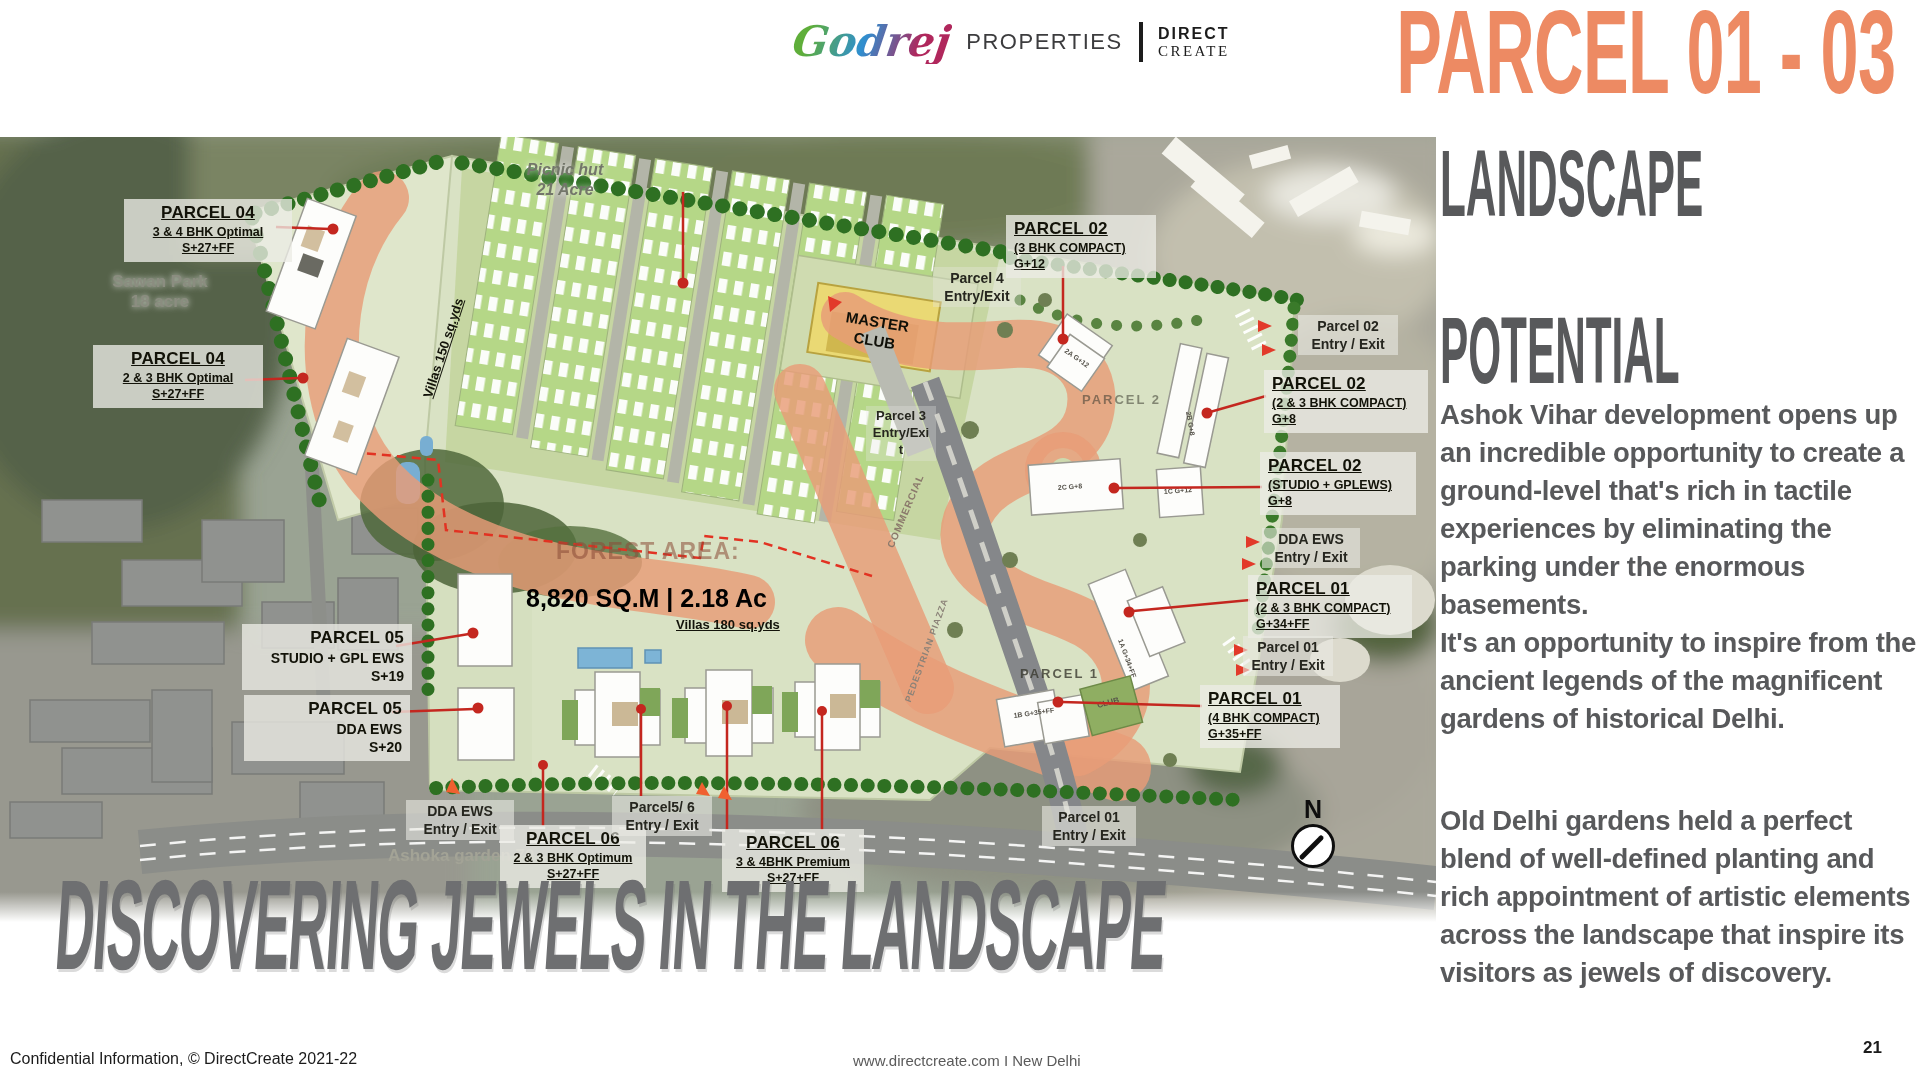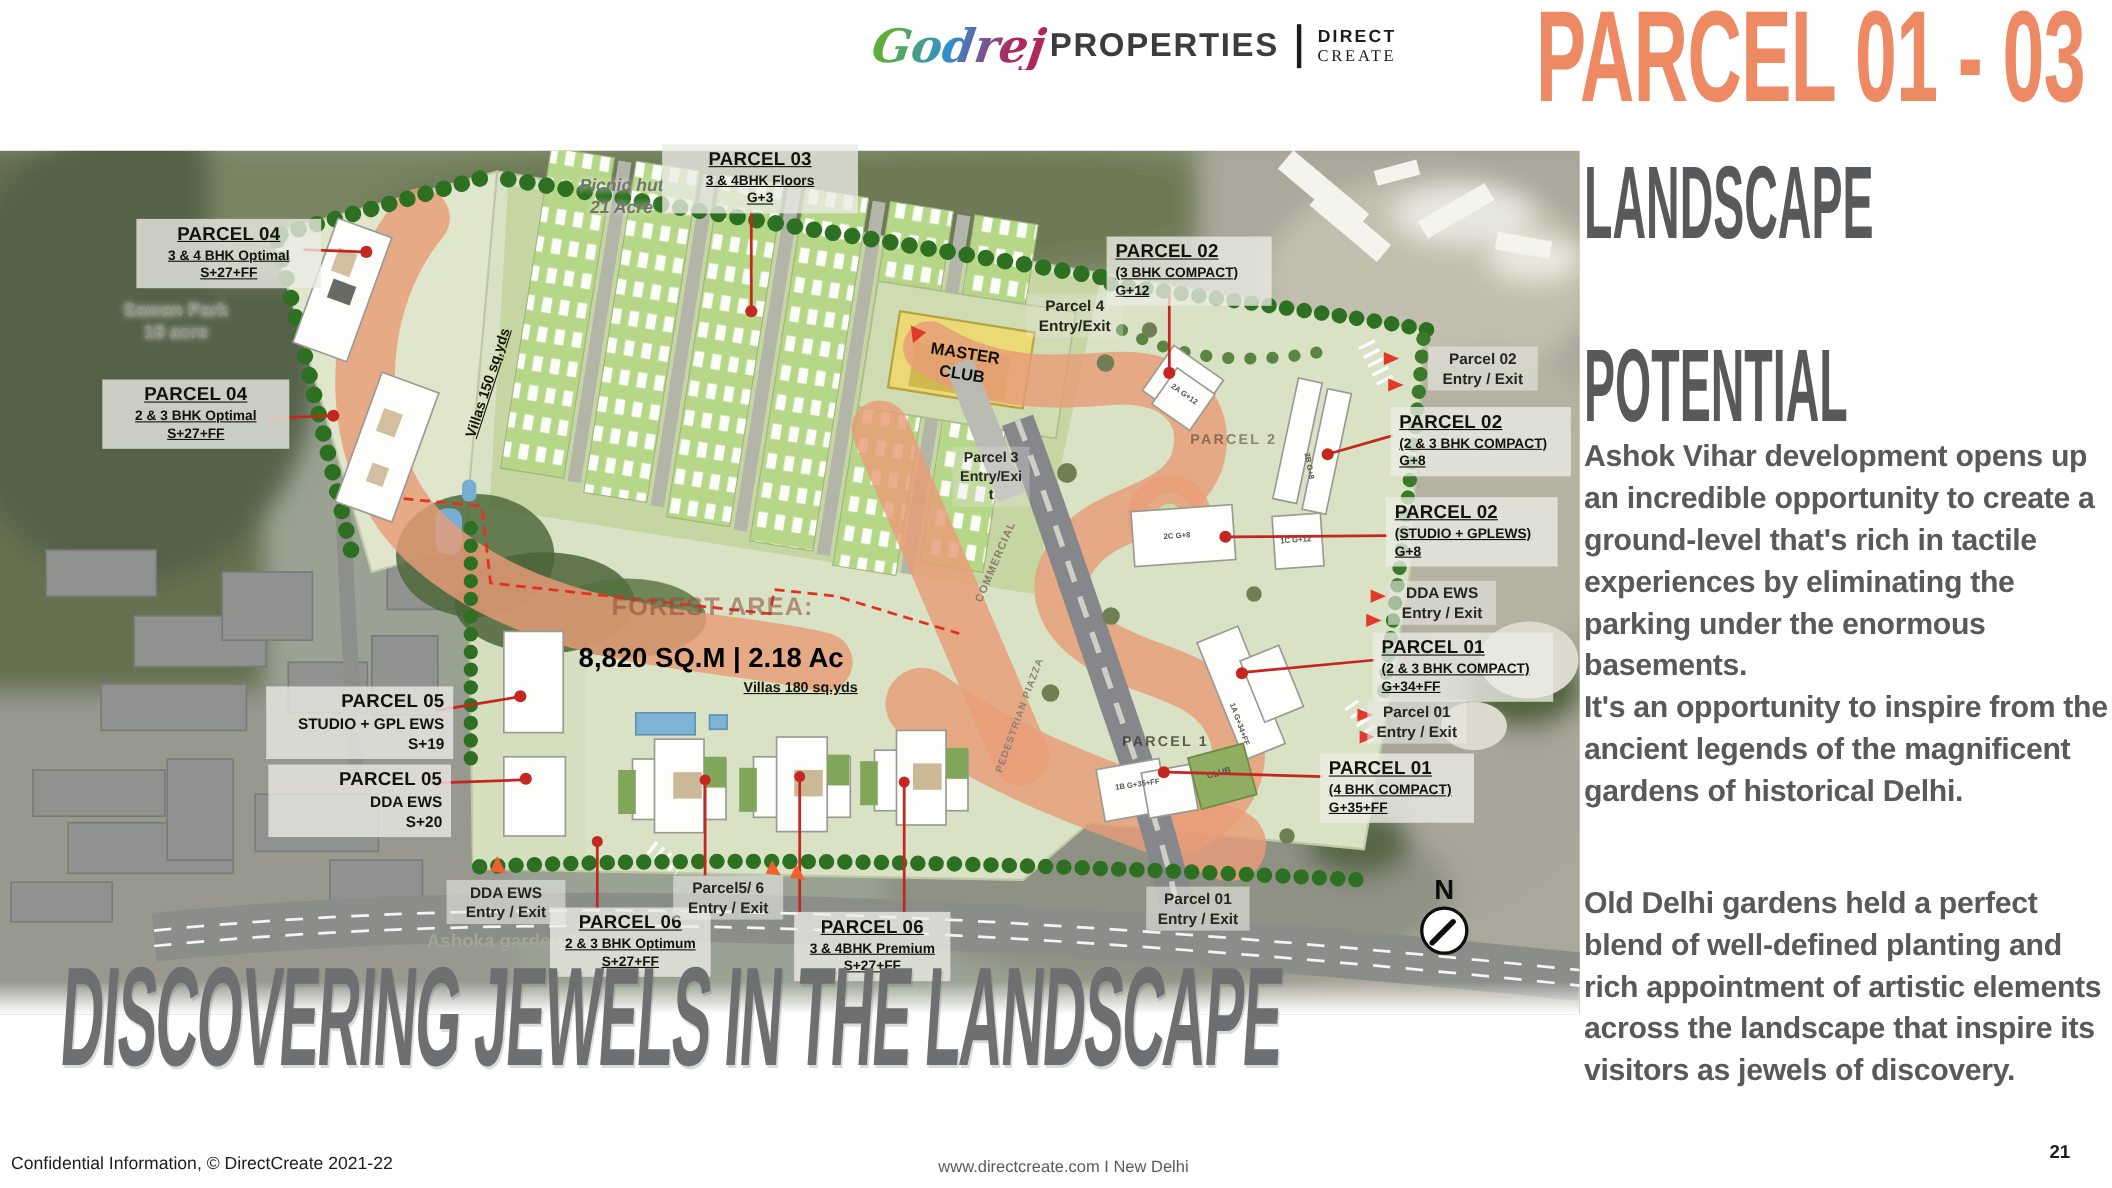--- a/index.html
+++ b/index.html
@@ -3,21 +3,21 @@
 <meta charset="utf-8">
 <style>
   html,body{margin:0;padding:0;background:#fff;}
   .slide{position:relative;width:1920px;height:1080px;background:#ffffff;overflow:hidden;
          font-family:"Liberation Sans",sans-serif;}
   
   .brand{position:absolute;left:793px;top:20px;display:flex;align-items:center;z-index:50;}
   .brand-script{font-family:"DejaVu Serif",serif;font-style:italic;font-weight:700;font-size:42px;line-height:44px;
     background:linear-gradient(100deg,#5fae3a 10%,#2f8fd0 45%,#b0275c 80%);
     -webkit-background-clip:text;background-clip:text;color:transparent;transform:skewX(-8deg);}
-  .brand-word{font-size:30px;font-weight:700;color:#3c3c3e;letter-spacing:1.5px;margin-left:4px;}
+  .brand-word{font-size:22px;font-weight:400;color:#3c3c3e;letter-spacing:1.5px;margin-left:16px;}
   .brand-bar{width:4px;height:40px;background:#1c1c1c;margin:0 14px 0 16px;}
   .dc{width:74px;text-align:center;color:#1c1c1c;}
   .dc-rule{height:3px;background:#1c1c1c;margin-bottom:2px;}
   .dc-rule.thin{height:1.5px;margin:2px 0;}
   .dc-top{font-size:16px;font-weight:800;letter-spacing:2px;}
   .dc-bot{font-family:"Liberation Serif",serif;font-size:15px;letter-spacing:2.5px;}
   .page-title{position:absolute;right:25px;top:2px;font-size:118px;line-height:100px;font-weight:800;
     letter-spacing:-1px;transform:scaleX(.58);transform-origin:right top;white-space:nowrap;z-index:50;}
   
   .sb-h{position:absolute;left:1440px;font-size:94px;line-height:92px;font-weight:800;color:#58595b;
@@ -345,25 +345,20 @@
 
   <div class="compass">
     <span class="n">N</span>
     <div class="circ">
       <svg width="38" height="38" viewBox="0 0 38 38">
         <line x1="8" y1="30" x2="27" y2="11" stroke="#0e0e0e" stroke-width="5" stroke-linecap="round"></line>
       </svg>
     </div>
   </div>
 
-  <div class="co" style="left:602px;top:131px;width:162px;">
-    <span class="l1">PARCEL 03</span>
-      <span class="l2">3 &amp; 4BHK Floors</span>
-      <span class="l3">G+3</span>
-  </div>
   <div class="co" style="left:124px;top:199px;width:152px;">
     <span class="l1">PARCEL 04</span>
       <span class="l2">3 &amp; 4 BHK Optimal</span>
       <span class="l3">S+27+FF</span>
   </div>
   <div class="co" style="left:93px;top:345px;width:154px;">
     <span class="l1">PARCEL 04</span>
       <span class="l2">2 &amp; 3 BHK Optimal</span>
       <span class="l3">S+27+FF</span>
   </div>

